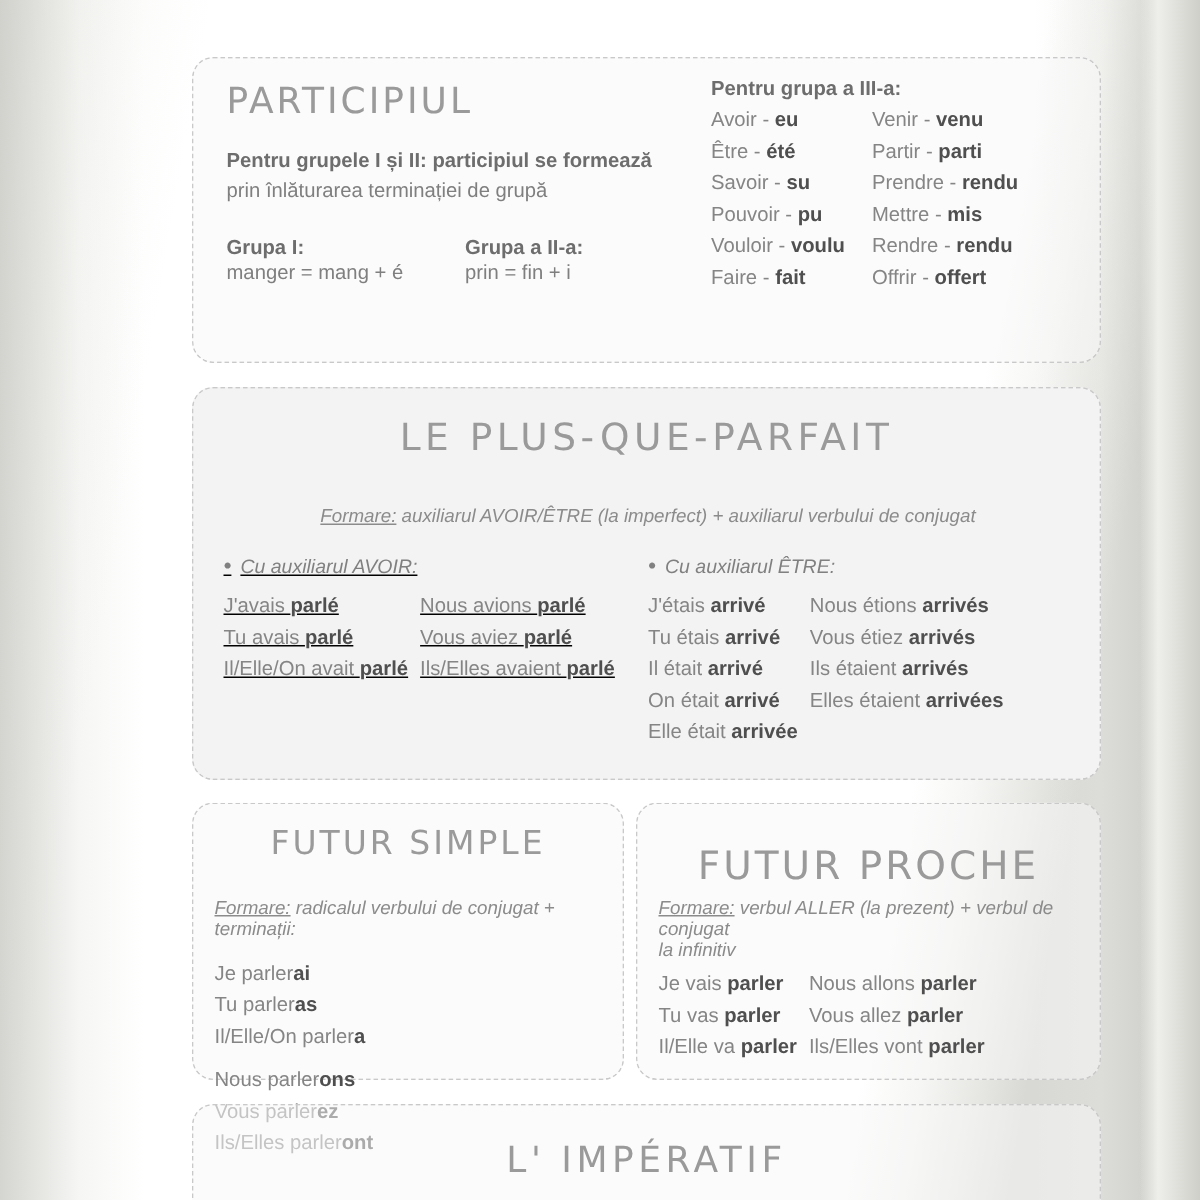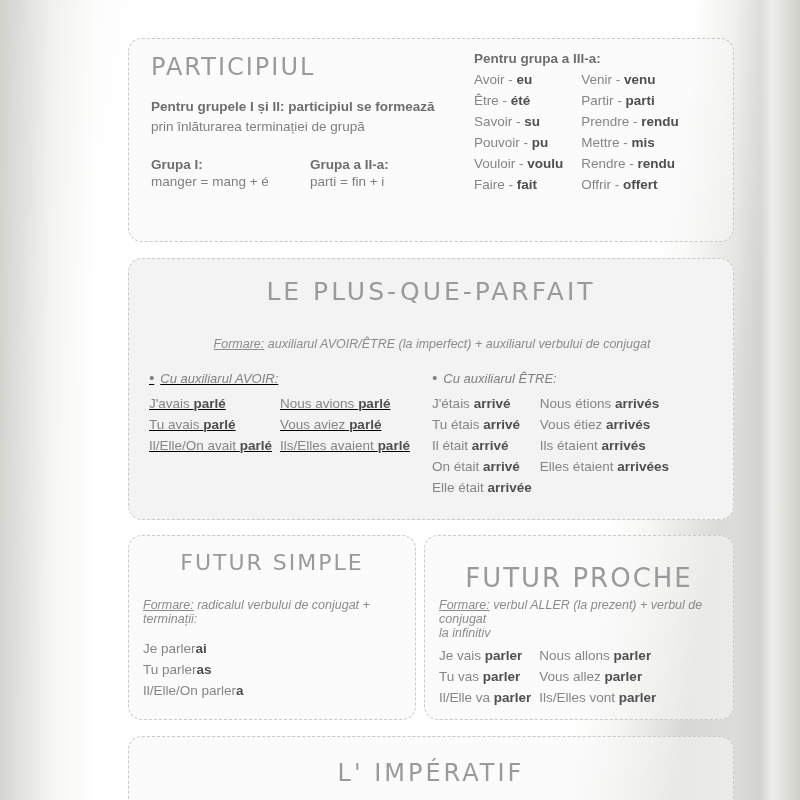--- a/index.html
+++ b/index.html
@@ -150,21 +150,21 @@
       <div class="txt">prin înlăturarea terminației de grupă</div>
     </div>
 
     <div id="participiu-groups" class="two-col">
       <div class="col">
         <div class="sublabel">Grupa I:</div>
         <div class="txt">manger = mang + é</div>
       </div>
       <div class="col">
         <div class="sublabel">Grupa a II-a:</div>
-        <div class="txt">parti = fin + i</div>
+        <div class="txt">prin = fin + i</div>
       </div>
     </div>
 
     <div id="participiu-right">
       <div class="sublabel" style="margin-bottom:4px;">Pentru grupa a III-a:</div>
       <div class="two-col">
         <ul class="plain" id="p3-col1">
             <li><span>Avoir - </span><b>eu</b></li>
             <li><span>Être - </span><b>été</b></li>
             <li><span>Savoir - </span><b>su</b></li>
@@ -232,20 +232,25 @@
     <div class="hand-title" id="fs-title">FUTUR SIMPLE</div>
     <div class="italic-note" id="fs-formare">
       <u>Formare:</u><span> radicalul verbului de conjugat + terminații:</span>
     </div>
     <div id="fs-table" class="two-col" style="gap:8px;">
       <ul class="plain" id="fs-c1">
           <li><span>Je parler</span><b>ai</b></li>
           <li><span>Tu parler</span><b>as</b></li>
           <li><span>Il/Elle/On parler</span><b>a</b></li>
         </ul>
+      <ul class="plain" id="fs-c2">
+          <li><span>Nous parler</span><b>ons</b></li>
+          <li><span>Vous parler</span><b>ez</b></li>
+          <li><span>Ils/Elles parler</span><b>ont</b></li>
+        </ul>
     </div>
   </div>
 
   <div class="card" id="card-fp">
     <div class="hand-title" id="fp-title">FUTUR PROCHE</div>
     <div class="italic-note" id="fp-formare">
       <u>Formare:</u><span> verbul ALLER (la prezent) + verbul de conjugat</span>
       <div>la infinitiv</div>
     </div>
     <div id="fp-table" class="two-col" style="gap:8px;">

